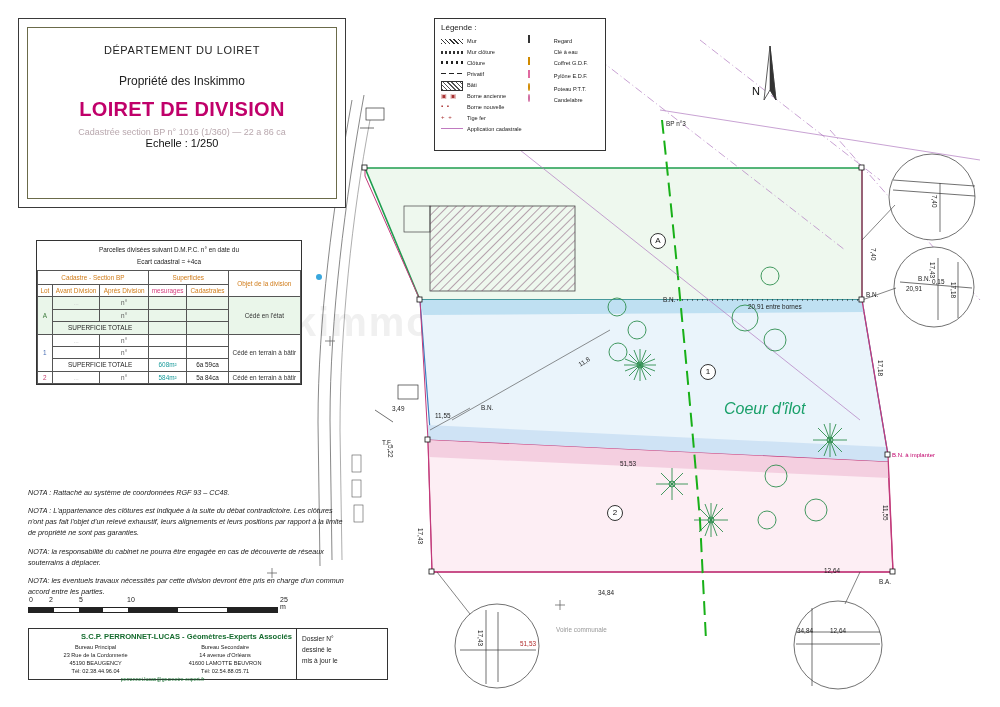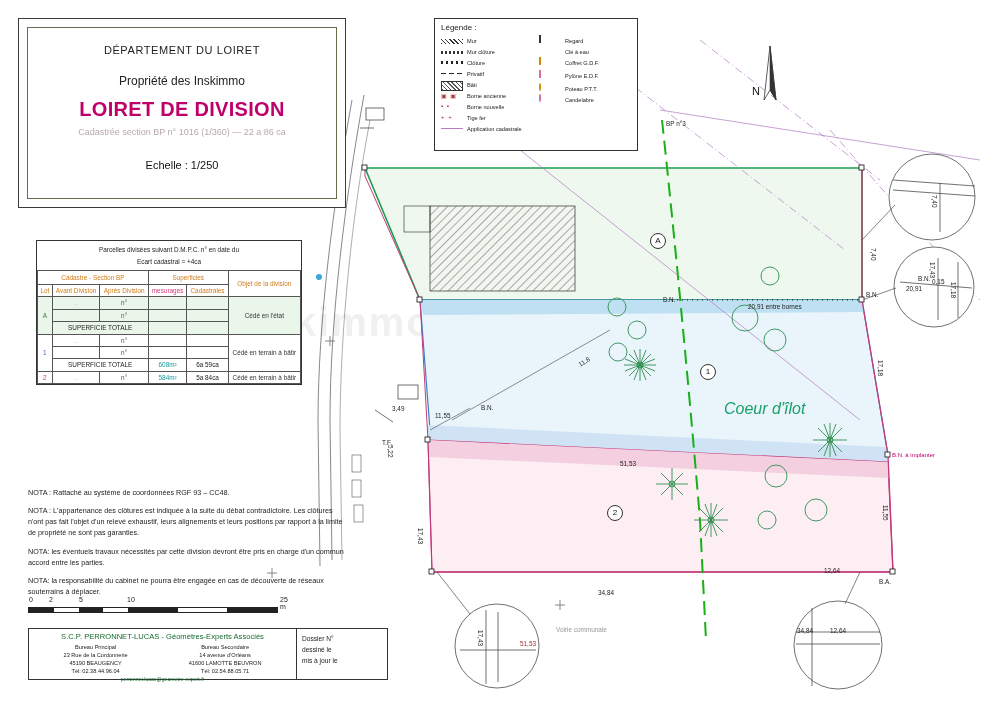--- a/index.html
+++ b/index.html
@@ -54,21 +54,20 @@
     color: #c0006a;
     font-weight: bold;
     letter-spacing: .3px;
   }
   .c-sub {
     margin-top: 6px;
     font-size: 9px;
     color: #b9a8ae;
   }
   .c-echelle {
-    margin-top: 22px;
     font-size: 11px;
     color: #111;
   }
 
   
   .ptable {
     left: 36px; top: 240px; width: 266px;
     border: 1px solid #333;
     background: #fff;
     box-sizing: border-box;
@@ -98,20 +97,21 @@
   .pt-objet { font-size: 5.6px; color: #333; }
   .pt-n { color: #555; }
   .pt-faint { color: #cfcfcf; }
 
   
   .notas {
     left: 28px; top: 487px; width: 320px;
     font-size: 7.2px;
     line-height: 1.55;
     color: #222;
+    font-style: italic;
   }
   .notas p { margin: 0 0 7px 0; }
 
   
   .scalebar { left: 28px; top: 596px; width: 270px; height: 26px; }
   .sb-ticks { position: relative; height: 10px; }
   .sb-lbl {
     position: absolute; top: 0; font-size: 7px; color: #222;
     transform: translateX(-50%);
   }
@@ -126,29 +126,29 @@
   
   .footer {
     left: 28px; top: 628px; width: 360px; height: 52px;
     border: 1px solid #333; box-sizing: border-box;
     display: flex;
   }
   .footer-left {
     width: 268px; border-right: 1px solid #333; box-sizing: border-box;
     padding: 3px 4px; text-align: center;
   }
-  .f-firm { font-size: 7.6px; color: #156b2e; font-weight: normal; }
+  .f-firm { font-size: 7.6px; color: #156b2e; font-weight: bold; text-align: right; }
   .f-cols { display: flex; justify-content: space-around; margin-top: 2px; }
   .f-col { font-size: 5.6px; line-height: 1.45; color: #222; }
   .f-mail { font-size: 5.2px; color: #156b2e; margin-top: 1px; }
   .footer-right { flex: 1; padding: 4px 5px; font-size: 6.6px; line-height: 1.7; color: #222; }
 
   
   .legend {
-    left: 434px; top: 18px; width: 204px; height: 133px;
+    left: 434px; top: 18px; width: 172px; height: 133px;
     border: 1px solid #333; background: #fff; box-sizing: border-box;
     padding: 4px 6px;
   }
   .lg-title { font-size: 8px; color: #222; margin-bottom: 3px; }
   .lg-cols { display: flex; gap: 6px; }
   .lg-col { flex: 1; }
   .lg-row { display: flex; align-items: center; height: 11px; font-size: 5.6px; color: #222; }
   .lg-sym { width: 22px; flex: 0 0 22px; height: 9px; position: relative; margin-right: 4px; }
   .lg-txt { white-space: nowrap; }
 
@@ -429,22 +429,22 @@
         <td>5a 84ca</td>
         <td class="pt-objet">Cédé en terrain à bâtir</td>
       </tr>
     </tbody>
       </table>
   </div>
 
   <div class="abs notas">
     <p>NOTA : Rattaché au système de coordonnées RGF 93 – CC48.</p>
     <p>NOTA : L'appartenance des clôtures est indiquée à la suite du débat contradictoire. Les clôtures n'ont pas fait l'objet d'un relevé exhaustif, leurs alignements et leurs positions par rapport à la limite de propriété ne sont pas garanties.</p>
+    <p>NOTA: la responsabilité du cabinet ne pourra être engagée en cas de découverte de réseaux souterrains à déplacer.</p>
     <p>NOTA: les éventuels travaux nécessités par cette division devront être pris en charge d'un commun accord entre les parties.</p>
-    <p>NOTA: la responsabilité du cabinet ne pourra être engagée en cas de découverte de réseaux souterrains à déplacer.</p>
   </div>
 
   <div class="abs scalebar">
     <div class="sb-ticks">
       <span class="sb-lbl" style="left:3px">0</span>
       <span class="sb-lbl" style="left:23px">2</span>
       <span class="sb-lbl" style="left:53px">5</span>
       <span class="sb-lbl" style="left:103px">10</span>
       <span class="sb-lbl" style="left:258px">25 m</span>
     </div>

